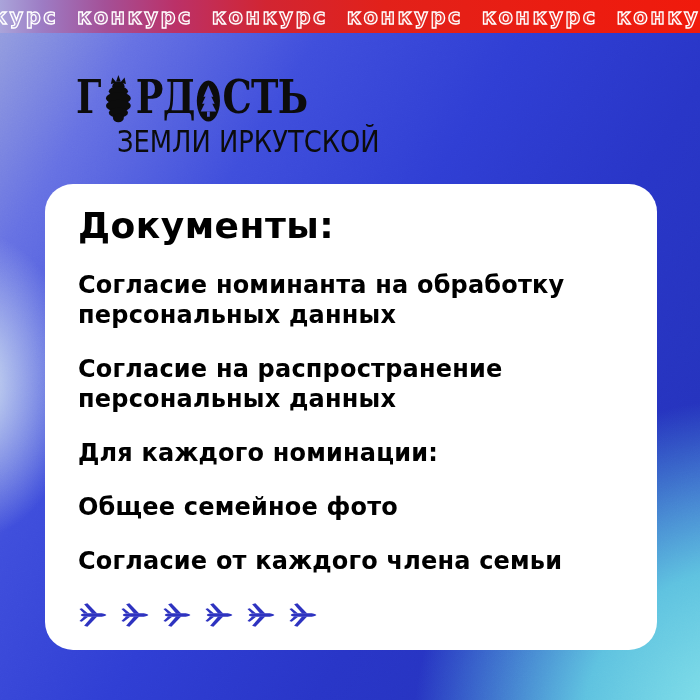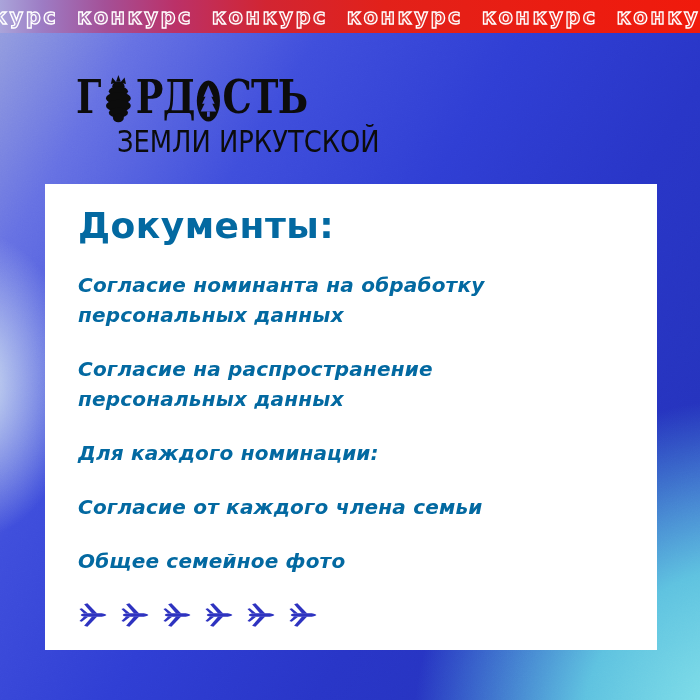--- a/index.html
+++ b/index.html
@@ -51,33 +51,33 @@
     letter-spacing:0;
     transform:scaleX(.86); transform-origin:left center;
     white-space:nowrap;
   }
   
   .card{
     position:absolute; left:45px; top:184px;
     width:612px; height:466px;
     background:#ffffff;
     padding:20px 33px;
-    color:#0369a1;
+    color:#000000;
+    border-radius:28px;
   }
   .card h1{
     font-size:36px; line-height:44px; font-weight:bold;
     letter-spacing:.5px;
     margin:0 0 22px 0;
   }
   .card p.item{
-    font-size:20px; line-height:30px; font-weight:bold;
+    font-size:24px; line-height:30px; font-weight:bold;
     letter-spacing:.2px;
     margin:6px 0 24px 0;
     white-space:pre-line;
-    font-style:italic;
   }
   .planes{ display:flex; gap:12px; margin-top:12px; }
   .planes svg{ width:30px; height:30px; display:block; }
 </style>
 </head>
 <body>
 
 <div class="poster">
   <div class="bg"></div>
 
@@ -122,22 +122,22 @@
     <div class="logo-sub">ЗЕМЛИ ИРКУТСКОЙ</div>
   </div>
 
   <div class="card">
     <h1>Документы:</h1>
     <p class="item">Согласие номинанта на обработку
 персональных данных</p>
     <p class="item">Согласие на распространение
 персональных данных</p>
     <p class="item">Для каждого номинации:</p>
+    <p class="item">Общее семейное фото</p>
     <p class="item">Согласие от каждого члена семьи</p>
-    <p class="item">Общее семейное фото</p>
 
     <div class="planes">
       <svg viewBox="0 0 64 64" fill="#2e33c0" xmlns="http://www.w3.org/2000/svg">
           <g>
         <path d="M6 32c0-2.1 6.5-3.8 15-3.8h24c8.5 0 13.5 1.4 15.5 3.8-2 2.4-7 3.8-15.5 3.8H21c-8.5 0-15-1.7-15-3.8z"></path>
         <path d="M30 29 L13 9l7-2 21 22z"></path>
         <path d="M30 35 L13 55l7 2 21-22z"></path>
         <path d="M13 29 L3 19l5-1.5L21 28z"></path>
         <path d="M13 35 L3 45l5 1.5L21 36z"></path>
       </g>

